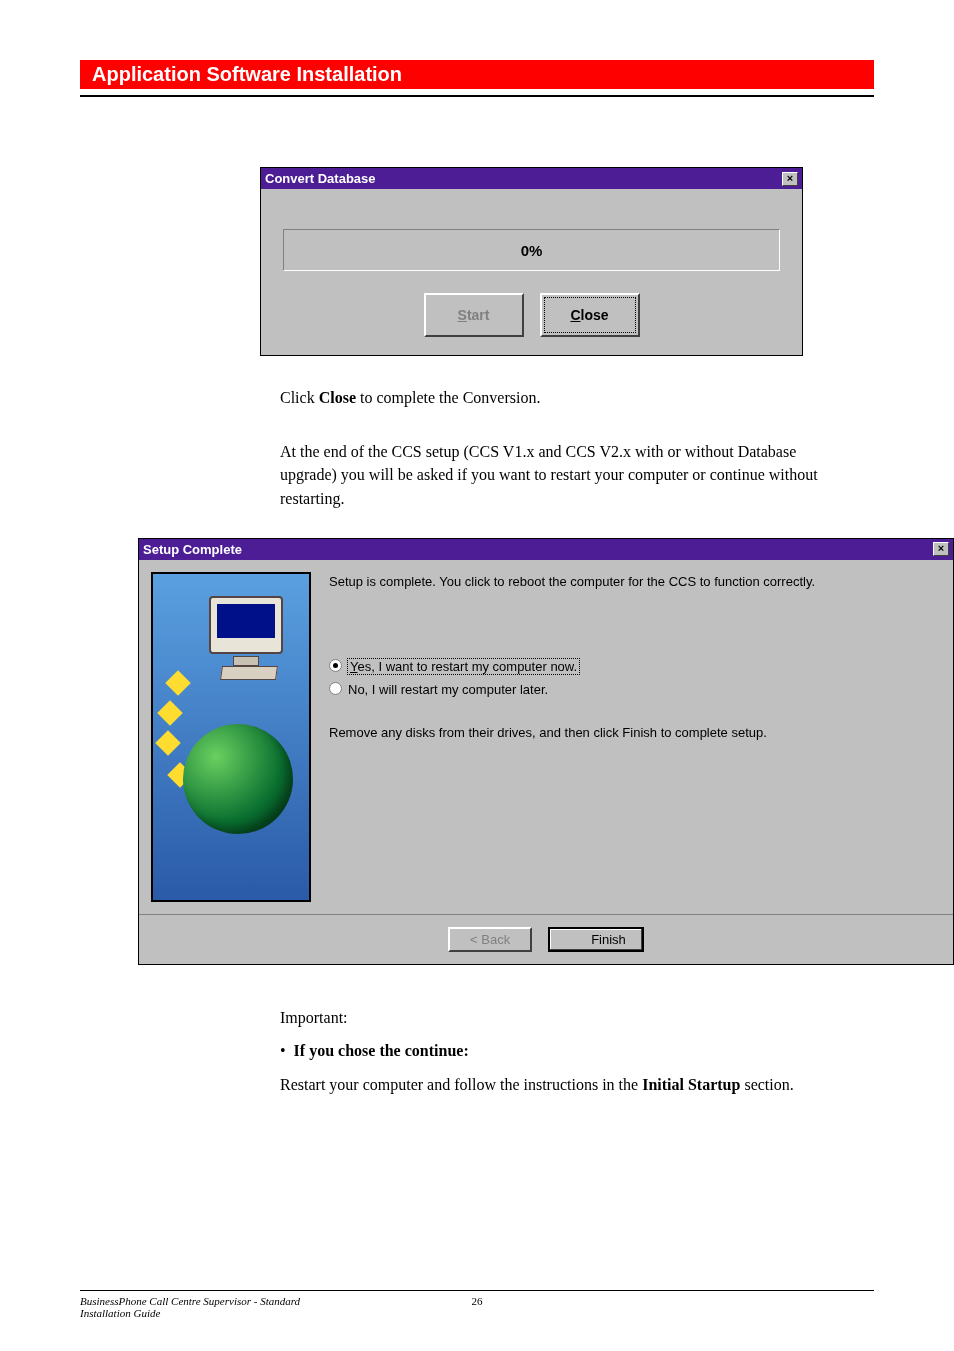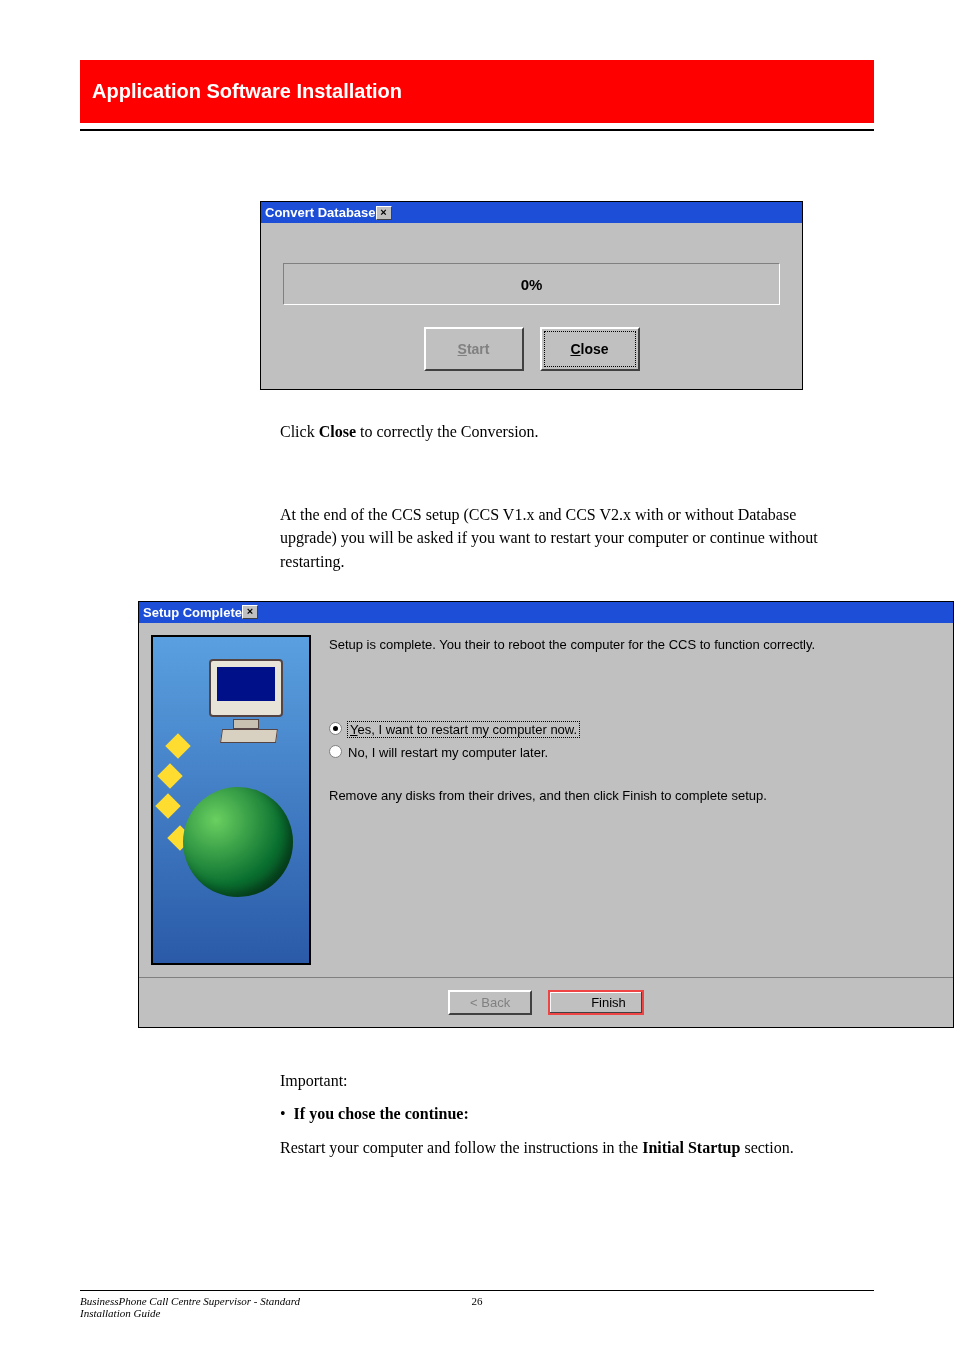--- a/index.html
+++ b/index.html
@@ -13,46 +13,47 @@
   }
   .page {
     padding: 60px 80px 0 80px;
   }
   .header-bar {
     background: #ff0000;
     color: #fff;
     font-family: Arial, Helvetica, sans-serif;
     font-weight: bold;
     font-size: 20px;
-    padding: 20px 12px;
+    padding: 3px 12px;
     margin-bottom: 6px;
   }
   .header-rule {
     border: none;
     border-top: 2px solid #000;
     margin-bottom: 70px;
   }
 
   
   .dialog1-wrap {
     margin-left: 180px;
     width: 543px;
   }
   .win-dialog {
     border: 1px solid #000;
     background: #c0c0c0;
   }
   .titlebar {
-    background: #1d4ed8;
+    background: #4c1d95;
     color: #fff;
     font-family: Arial, Helvetica, sans-serif;
     font-weight: bold;
     font-size: 13px;
     padding: 3px 4px;
     display: flex;
+    justify-content: space-between;
     align-items: center;
   }
   .close-x {
     width: 16px;
     height: 14px;
     background: #c0c0c0;
     border: 1px solid #fff;
     border-right-color: #404040;
     border-bottom-color: #404040;
     color: #000;
@@ -181,21 +182,21 @@
     padding:3px 16px;
     background:#c0c0c0;
     border:2px solid #fff;
     border-right-color:#404040;
     border-bottom-color:#404040;
     font-family: Liberation Sans, sans-serif;
     font-size:13px;
     margin:0 6px;
   }
   .d2-footer .win-btn2.disabled{color:#808080;}
-  .d2-footer .win-btn2.primary{border:2px solid #ef4444; box-shadow: inset -1px -1px #404040, inset 1px 1px #fff; padding-left: 41px;}
+  .d2-footer .win-btn2.primary{border:2px solid #000000; box-shadow: inset -1px -1px #404040, inset 1px 1px #fff; padding-left: 41px;}
 
   .after-text {
     margin-left: 200px;
     margin-top: 40px;
     font-size: 16px;
     line-height: 1.6;
     width: 600px;
   }
   .bullet-row { margin: 8px 0; }
   .bold { font-weight: bold; }
@@ -235,44 +236,44 @@
         <div class="btn-row">
           <span class="win-btn disabled underline-first">Start</span>
           <span class="win-btn focus underline-first">Close</span>
         </div>
       </div>
     </div>
   </div>
 
   <div class="body-text">
     <p class="para">
-      <span>Click </span><span class="bold">Close</span><span> to correctly the Conversion.</span>
+      <span>Click </span><span class="bold">Close</span><span> to complete the Conversion.</span>
     </p>
-    <p class="para" style="margin-top:60px;font-family:Liberation Serif, serif;">At the end of the CCS setup (CCS V1.x and CCS V2.x with or without Database upgrade) you will be asked if you want to restart your computer or continue without restarting.</p>
+    <p class="para" style="margin-top:31px;font-family:Liberation Serif, serif;">At the end of the CCS setup (CCS V1.x and CCS V2.x with or without Database upgrade) you will be asked if you want to restart your computer or continue without restarting.</p>
   </div>
 
   <div class="dialog2-wrap">
     <div class="win-dialog">
       <div class="titlebar">
         <span>Setup Complete</span>
         <span class="close-x">×</span>
       </div>
       <div class="d2-body">
         <div class="d2-side">
           <div class="monitor"></div>
           <div class="monitor-stand"></div>
           <div class="keyboard"></div>
           <div class="spark sp1"></div>
           <div class="spark sp2"></div>
           <div class="spark sp3"></div>
           <div class="spark sp4"></div>
           <div class="globe"></div>
         </div>
         <div class="d2-main">
-          <p>Setup is complete. You their to reboot the computer for the CCS to function correctly.</p>
+          <p>Setup is complete. You click to reboot the computer for the CCS to function correctly.</p>
           <div class="radio-group">
             <div class="radio-row">
               <span class="radio">
                   <span class="dot"></span>
                 </span>
               <span class="dotted underline-y">Yes, I want to restart my computer now.</span>
             </div>
             <div class="radio-row">
               <span class="radio"></span>
               <span>No, I will restart my computer later.</span>

